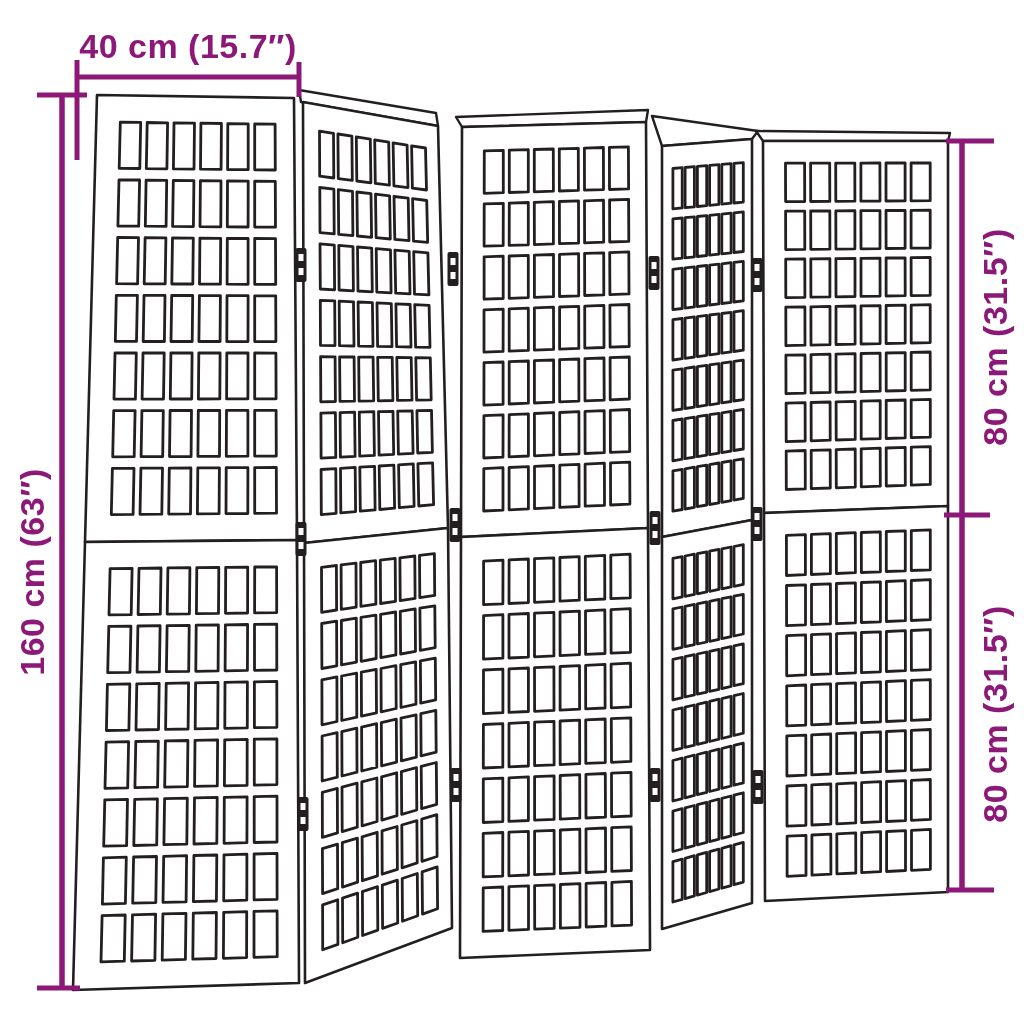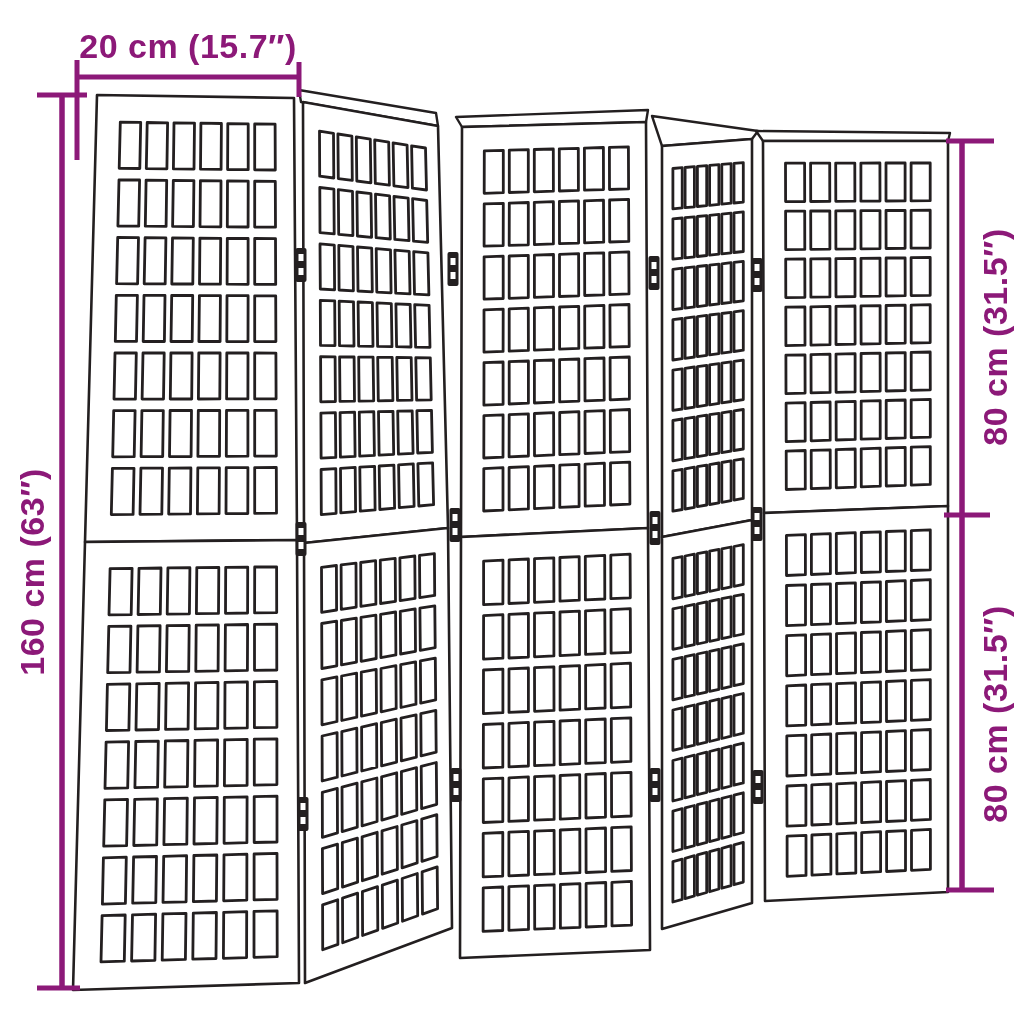--- a/index.html
+++ b/index.html
@@ -548,21 +548,21 @@
         <line x1="62" y1="95" x2="62" y2="988" stroke="#8C1978" stroke-width="5.5"></line>
         <line x1="37" y1="95" x2="87" y2="95" stroke="#8C1978" stroke-width="5"></line>
         <line x1="37" y1="988" x2="80" y2="988" stroke="#8C1978" stroke-width="5"></line>
         <line x1="962" y1="141" x2="962" y2="890" stroke="#8C1978" stroke-width="5.5"></line>
         <line x1="946" y1="141" x2="994" y2="141" stroke="#8C1978" stroke-width="5"></line>
         <line x1="944" y1="515" x2="990" y2="515" stroke="#8C1978" stroke-width="5"></line>
         <line x1="946" y1="890" x2="994" y2="890" stroke="#8C1978" stroke-width="5"></line>
       </g>
   </svg>
 
-  <div class="dim-label" id="label-width" style="left:38px; top:24px;">20 cm (15.7″)</div>
+  <div class="dim-label" id="label-width" style="left:38px; top:24px;">40 cm (15.7″)</div>
 
   <div class="dim-label rot" id="label-total-height" style="left:-118px; top:550px;">160 cm (63″)</div>
 
   <div class="dim-label rot" id="label-upper-section" style="left:845px; top:315px;">80 cm (31.5″)</div>
 
   <div class="dim-label rot" id="label-lower-section" style="left:845px; top:692px;">80 cm (31.5″)</div>
 
 </div>
 
 </body></html>

